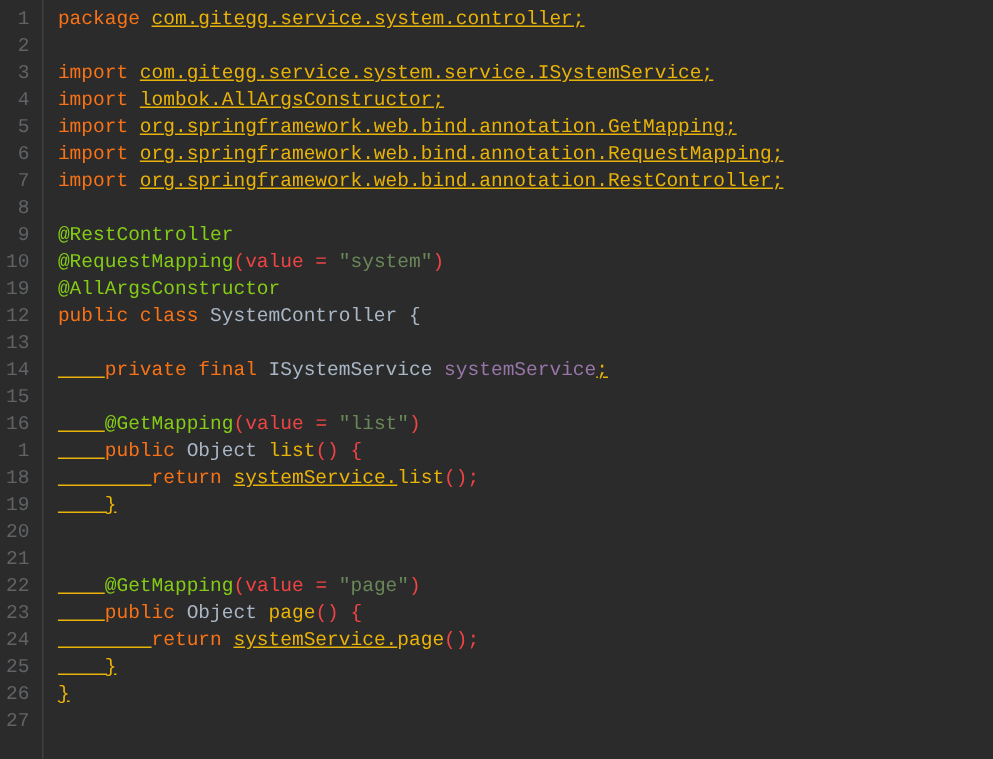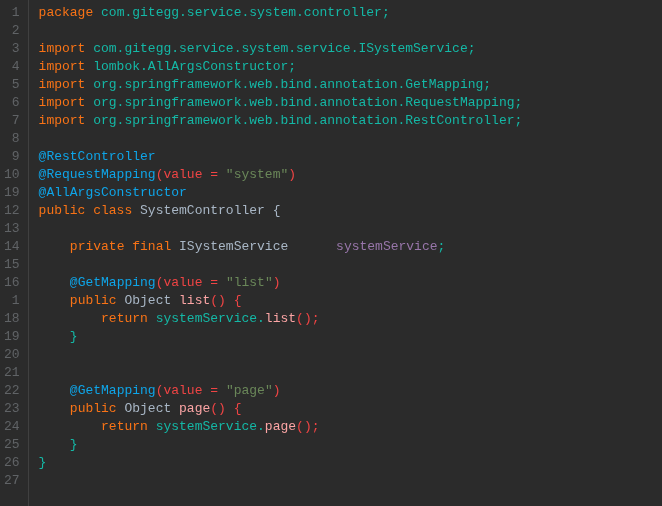--- a/index.html
+++ b/index.html
@@ -26,26 +26,26 @@
     border-right: 1px solid #404040;
     min-width: 28px;
   }
   .gutter div { height: 18px; }
   .code {
     padding: 4px 0 4px 10px;
     white-space: pre;
   }
   .code div { height: 18px; }
   .kw { color: #f97316; }
-  .pkg { color: #14b8a6; }
-  .ann { color: #0ea5e9; }
+  .pkg { color: #eab308; text-decoration: underline; }
+  .ann { color: #84cc16; }
   .str { color: #6a8759; }
   .type { color: #a9b7c6; text-align: center; }
-  .method { color: #fca5a5; }
-  .field { color: #9876aa; margin-left: 40px; }
+  .method { color: #eab308; }
+  .field { color: #9876aa; }
   .paren { color: #ef4444; }
 </style>
 </head>
 <body>
 
 <div class="editor">
   <div class="gutter" id="gutter">
       <div>1</div>
       <div>2</div>
       <div>3</div>

